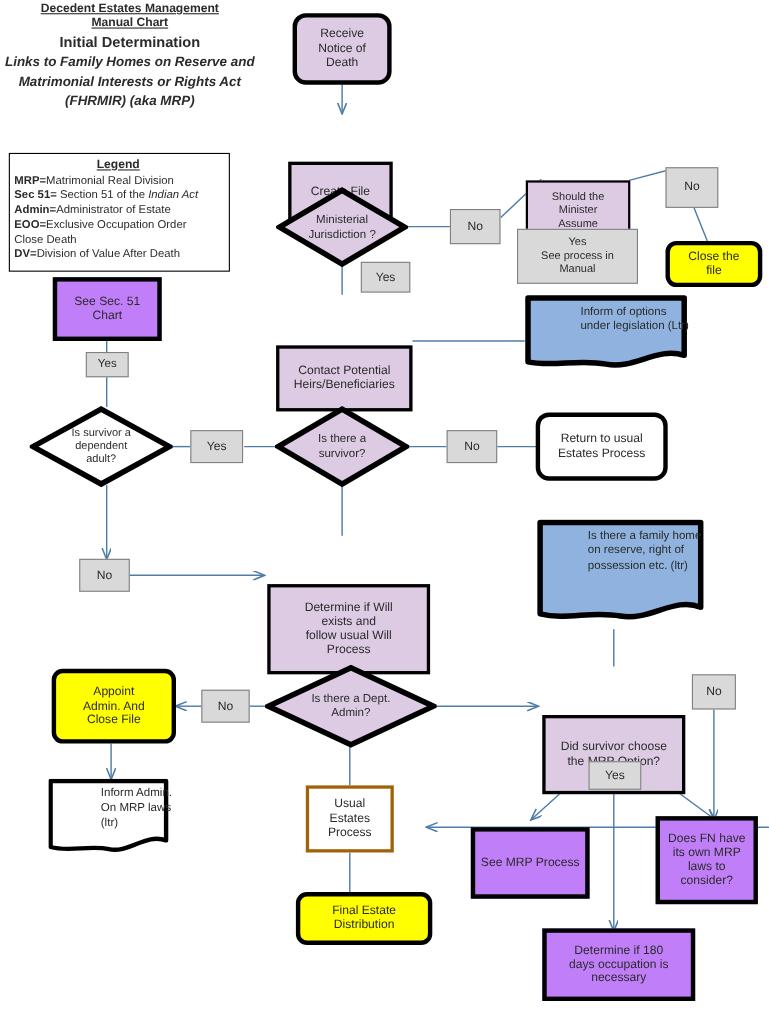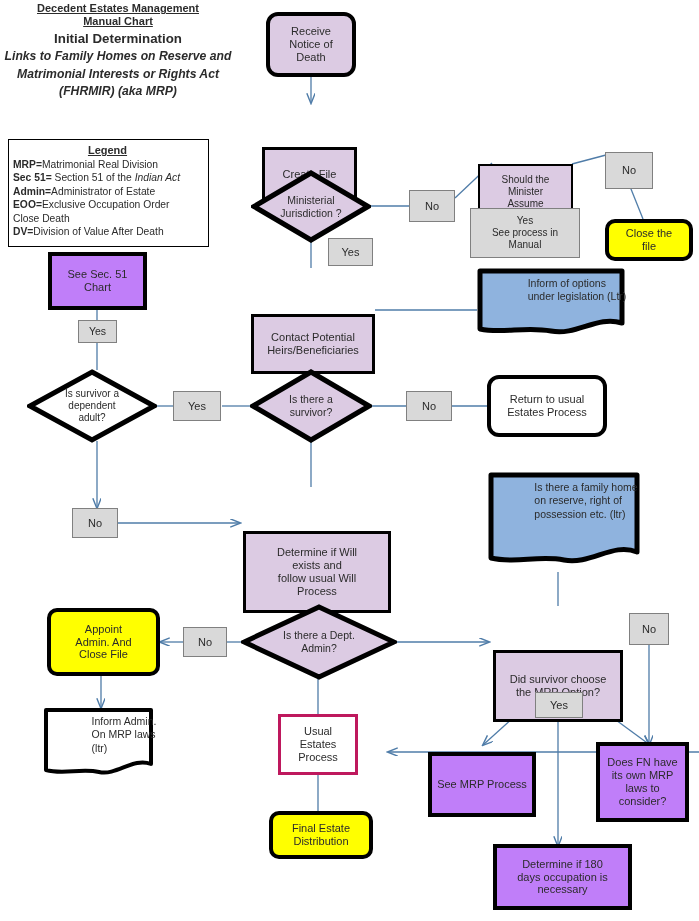--- a/index.html
+++ b/index.html
@@ -13,21 +13,21 @@
   }
   #chart{position:absolute;left:0;top:0;width:699px;height:921px;}
   #wires{position:absolute;left:0;top:0;width:699px;height:921px;pointer-events:none;}
 
   .node{position:absolute;box-sizing:border-box;display:flex;align-items:center;
         justify-content:center;text-align:center;line-height:1.18;z-index:3;}
   .node .txt{display:block;padding:0 3px;}
 
   
   .proc{border:3px solid #000;background:#DCCBE3;margin-top:44px;}
-  .proc-thin{border:2px solid #be185d;background:#ffffff;}
+  .proc-thin{border:2px solid #a16207;background:#ffffff;}
   .term{border:4px solid #000;background:#DCCBE3;border-radius:12px;}
   .term-white{border:4px solid #000;background:#ffffff;border-radius:12px;}
   .term-yellow{border:4px solid #000;background:#FFFF00;border-radius:10px;}
   .lbl{border:1px solid #808080;background:#D9D9D9;}
   .purple{border:4px solid #000;background:#C07EF9;}
 
   .dia-wrap{position:absolute;z-index:3;}
   .dia-wrap svg{position:absolute;left:0;top:0;}
   .dia-wrap .dtxt{position:absolute;left:0;top:0;width:100%;height:100%;
         display:flex;align-items:center;justify-content:center;text-align:center;
@@ -306,21 +306,21 @@
   </div>
 
   <div class="node purple" style="left:428px;top:752px;width:108px;height:65px;font-size:11px;">
     <span class="txt">See MRP Process</span>
   </div>
 
   <div class="node purple" style="left:596px;top:742px;width:93px;height:80px;font-size:11px;">
     <span class="txt">Does FN have<br>its own MRP<br>laws to<br>consider?</span>
   </div>
 
-  <div class="node term-yellow" style="left:269px;top:811px;width:104px;height:48px;font-size:11px;">
+  <div class="node term-yellow" style="left:269px;top:811px;width:124px;height:48px;font-size:11px;">
     <span class="txt">Final Estate<br>Distribution</span>
   </div>
 
   <div class="node purple" style="left:493px;top:844px;width:139px;height:66px;font-size:11px;">
     <span class="txt">Determine if 180<br>days occupation  is<br>necessary</span>
   </div>
 
 </div>
 
 </body></html>

